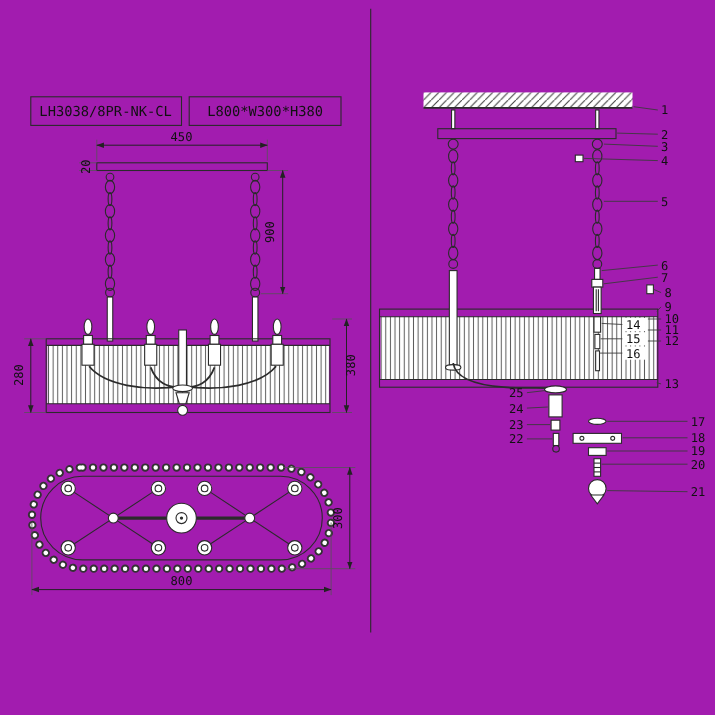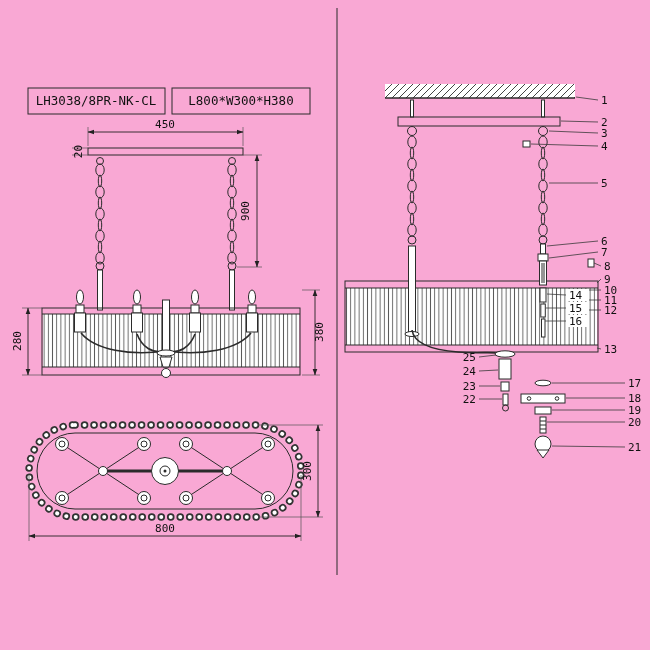--- a/index.html
+++ b/index.html
@@ -1,16 +1,16 @@
 <!DOCTYPE html>
 <html><head>
 <meta charset="utf-8">
 <style>
   html,body{margin:0;padding:0;background:#ffffff}
-  #page{position:relative;width:650px;height:650px;background:#f9a8d4;overflow:hidden}
+  #page{position:relative;width:650px;height:650px;background:#a21caf;overflow:hidden}
   .ln{fill:none;stroke:#2b2b2b;stroke-width:1}
   .pw{fill:#ffffff;stroke:#2b2b2b;stroke-width:1}
   .thick{stroke-width:1.6}
   .dimln{stroke:#222222;stroke-width:0.9;fill:none}
   .ext{stroke:#555555;stroke-width:0.7;fill:none}
   .leader{stroke:#3a3a3a;stroke-width:0.8;fill:none}
   .t{font-family:"DejaVu Sans Mono","Liberation Mono",monospace;fill:#111111}
   .num{font-size:11px}
   .dim{font-size:11px}
   .hdr{font-size:12.5px}

